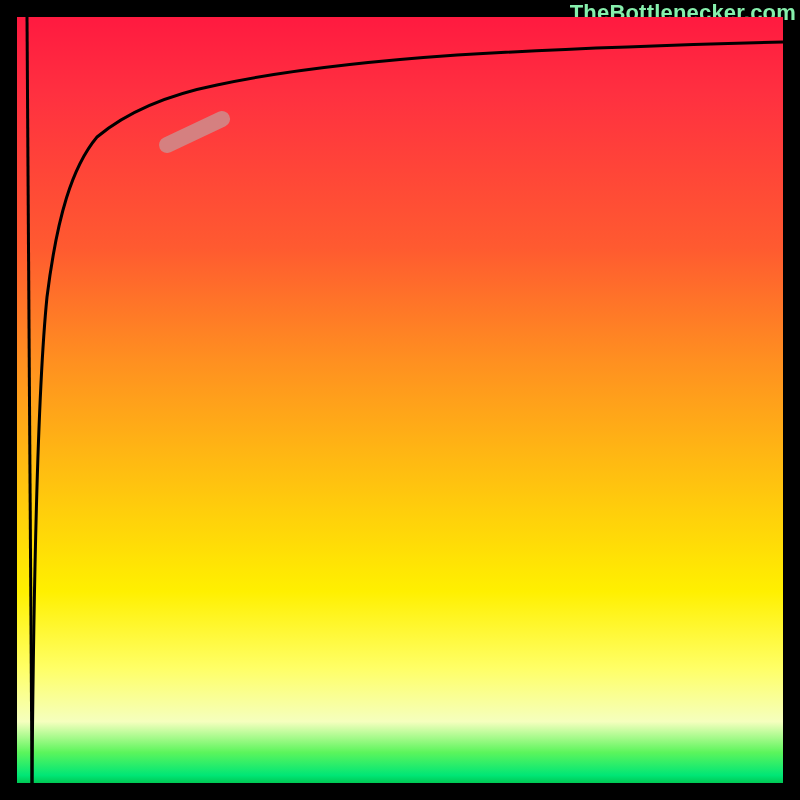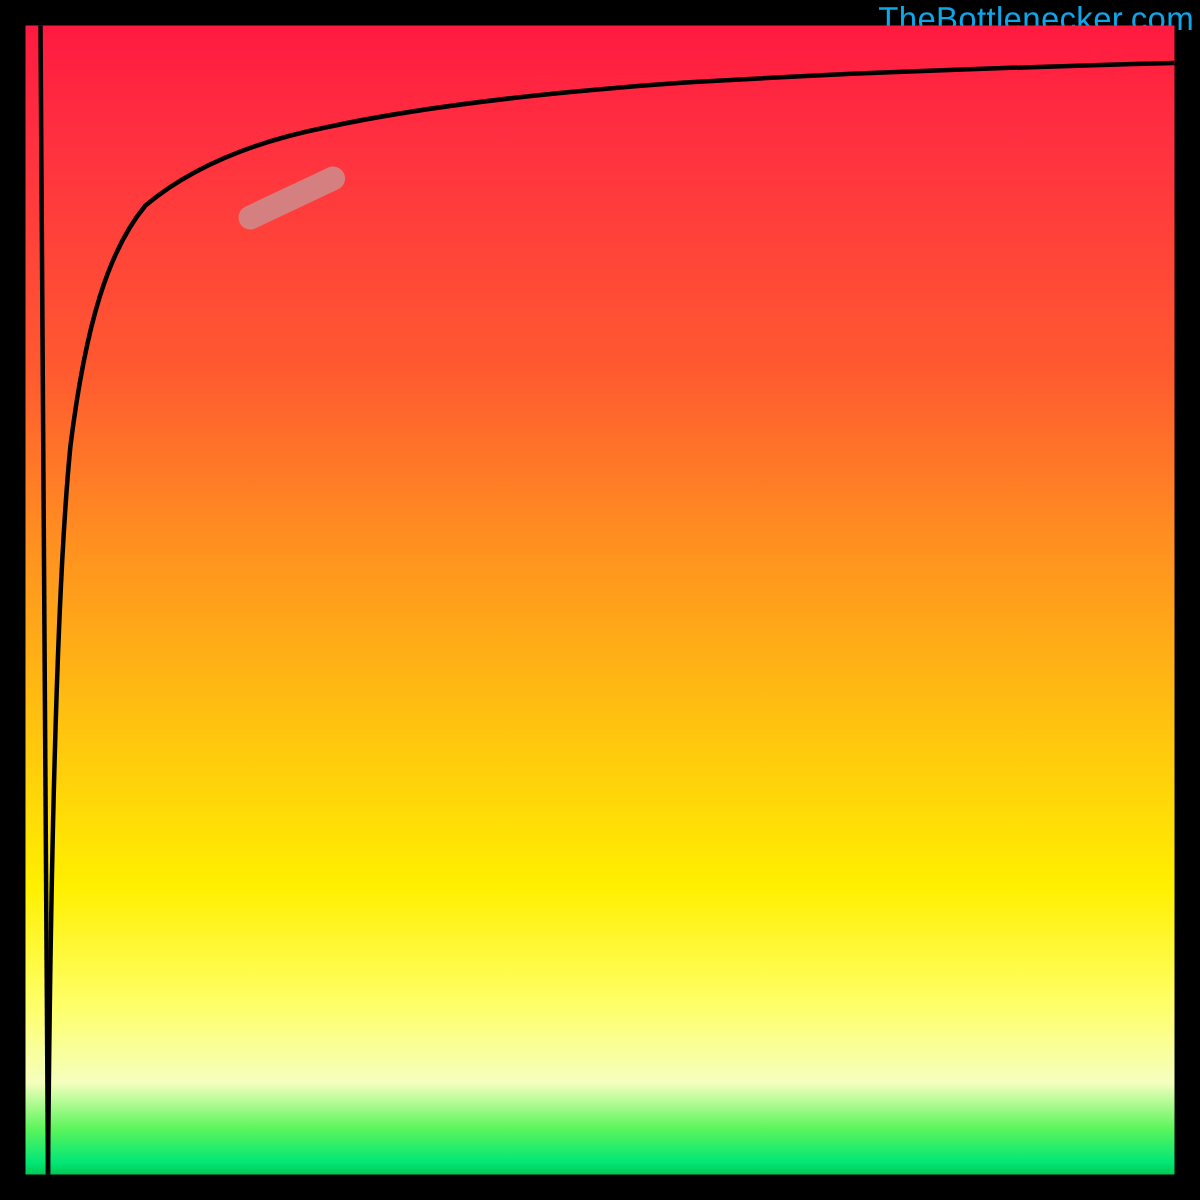--- a/index.html
+++ b/index.html
@@ -35,23 +35,23 @@
       #f5ffbe 92%,
       #5cf55c 96%,
       #00e676 99%,
       #00c853 100%
     );
   }
   .watermark {
     position: absolute;
     top: 0px;
     right: 4px;
-    color: #0ea5e9;
+    color: #86efac;
     font-size: 22px;
-    font-weight: 400;
+    font-weight: 700;
     letter-spacing: 0.2px;
     user-select: none;
   }
   svg.curve {
     position: absolute;
     left: 0;
     top: 0;
     width: 766px;
     height: 766px;
     overflow: visible;

